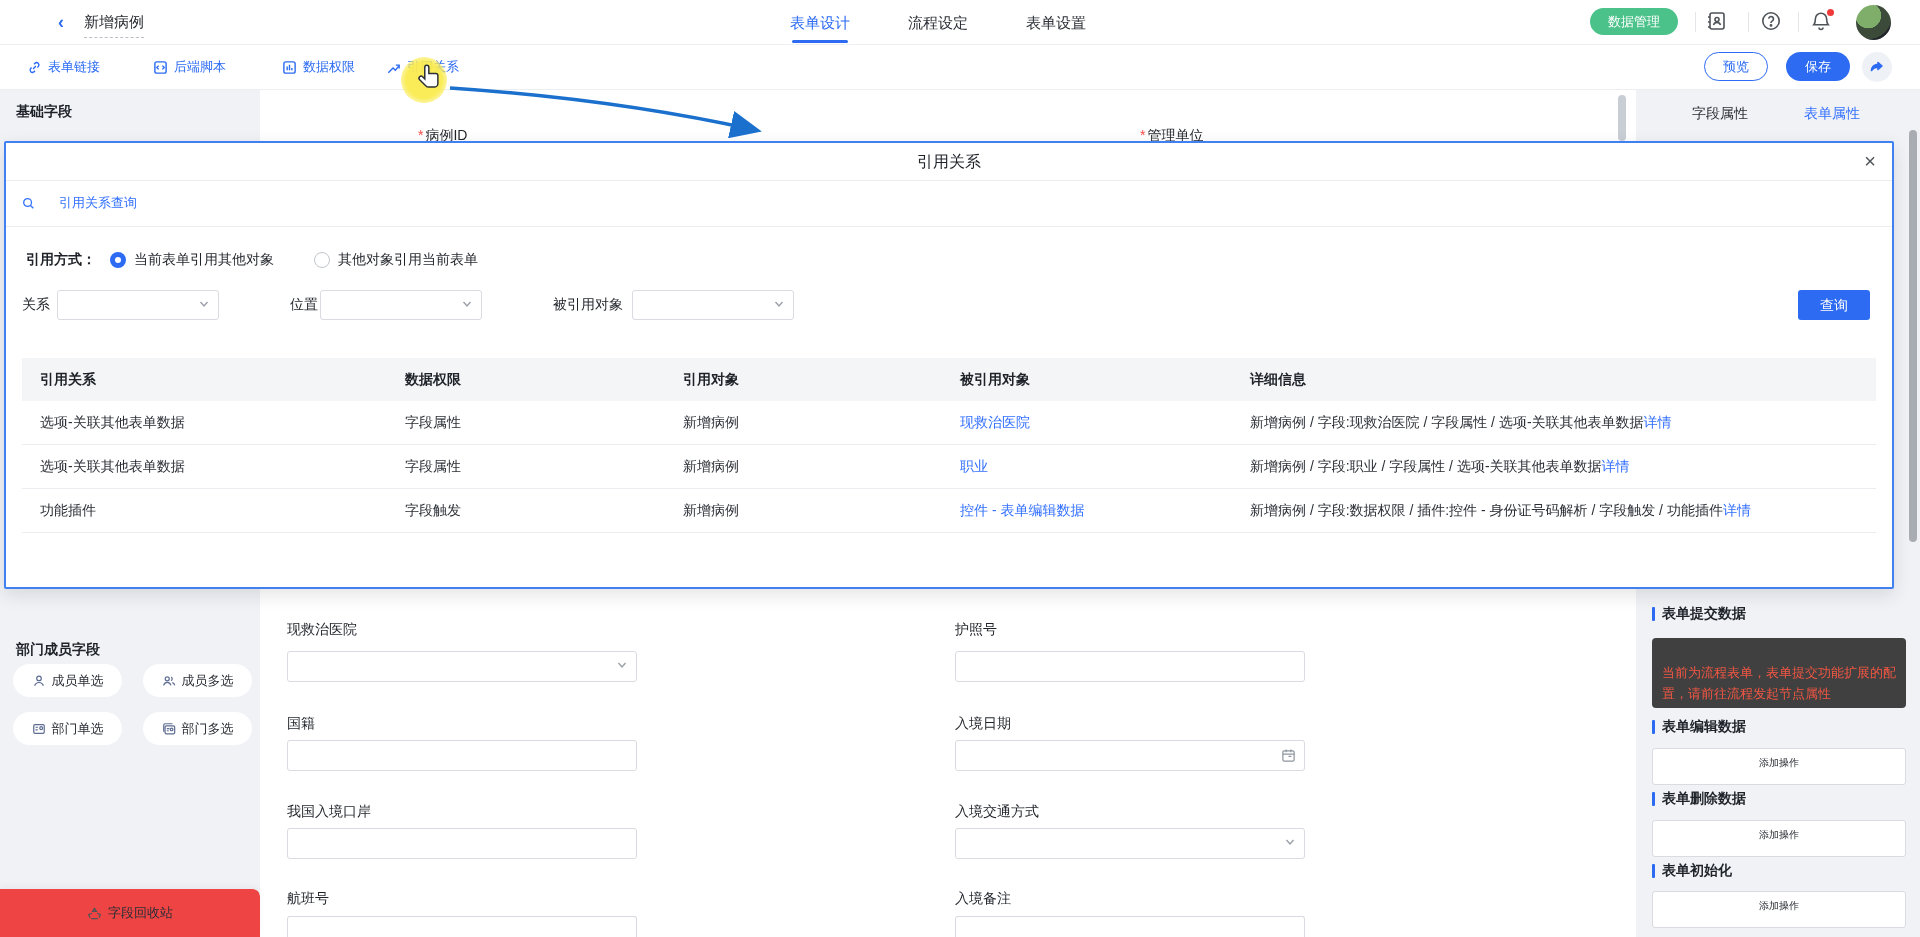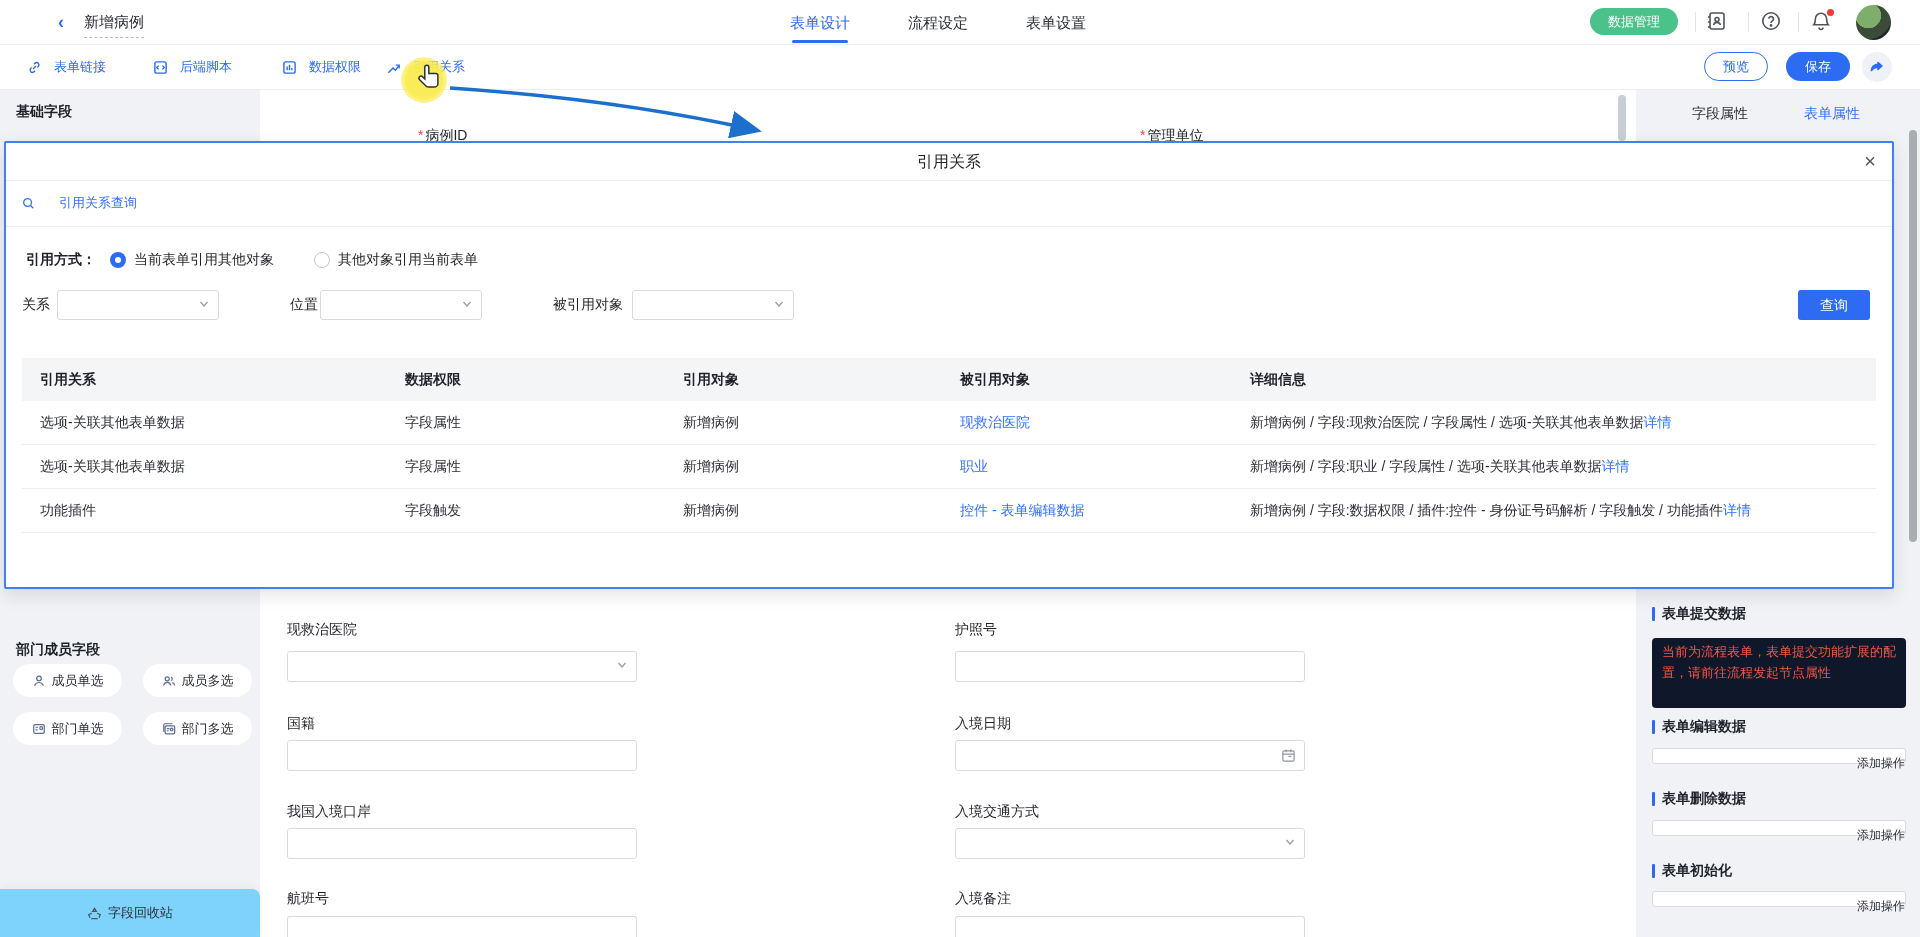--- a/index.html
+++ b/index.html
@@ -21,37 +21,37 @@
     background:#4cc28b; color:#fff; font-size:13px; text-align:center; line-height:27px; cursor:pointer; }
   .vdiv { position:absolute; top:12px; width:1px; height:20px; background:#e3e5e9; }
   .hicon { position:absolute; top:10px; width:22px; height:22px; color:#4e5358; cursor:pointer; }
   .bell-dot { position:absolute; right:-2px; top:-1px; width:7px; height:7px; border-radius:50%; background:#f03a3a; }
   .avatar { position:absolute; left:1856px; top:5px; width:35px; height:35px; border-radius:50%;
     background:radial-gradient(circle at 35% 30%, #7fae6b 0 38%, #3c4a3a 39% 70%, #22262b 71%); cursor:pointer; }
 
   
   .tbar { position:absolute; left:0; top:45px; width:1920px; height:45px; background:#fff;
     border-bottom:1px solid #eceef1; z-index:10; }
-  .tbar-item { position:absolute; top:13px; display:flex; align-items:center; gap:12px;
+  .tbar-item { position:absolute; top:13px; display:flex; align-items:center; gap:6px;
     color:#2b6bf3; font-size:13px; cursor:pointer; }
   .btn-preview { position:absolute; left:1704px; top:7px; width:64px; height:29px; border-radius:15px;
     background:#fff; border:1px solid #2c6bf2; color:#2c6bf2; font-size:13px; text-align:center; line-height:27px; cursor:pointer; }
   .btn-save { position:absolute; left:1786px; top:7px; width:64px; height:29px; border-radius:15px;
     background:#2c6bf2; color:#fff; font-size:13px; text-align:center; line-height:29px; cursor:pointer; }
   .share-btn { position:absolute; left:1862px; top:7px; width:30px; height:30px; border-radius:50%;
     background:#eef1f6; display:flex; align-items:center; justify-content:center; cursor:pointer; }
 
   
   .lpanel { position:absolute; left:0; top:90px; width:260px; height:847px; background:#f0f2f6; z-index:5; }
   .lp-top-title { position:absolute; left:16px; top:13px; font-size:14px; font-weight:bold; }
   .lp-section { position:absolute; left:16px; top:551px; font-size:14px; font-weight:bold; }
   .lp-btn { position:absolute; width:109px; height:33px; background:#fff; border-radius:17px;
     display:flex; align-items:center; justify-content:center; gap:6px; font-size:13px; color:#2b2f36; cursor:pointer; }
   .lp-btn svg { color:#5e6d92; }
-  .lp-recycle { position:absolute; left:0; top:798px; width:260px; height:49px; background:#7dd3fc;
+  .lp-recycle { position:absolute; left:0; top:798px; width:260px; height:49px; background:#ef4444;
     border-top:1px solid #ececf0; border-radius:0 8px 0 0; box-shadow:0 -2px 6px rgba(0,0,0,.04);
     display:flex; align-items:center; justify-content:center; gap:6px; font-size:13px; color:#2b2f36; cursor:pointer; }
 
   
   .canvas { position:absolute; left:260px; top:90px; width:1356px; height:847px; background:#fff; z-index:4; }
   .clip-label { position:absolute; top:37px; font-size:14px; color:#1f2329; }
   .req { color:#f54a45; margin-right:2px; }
   .f-label { position:absolute; font-size:14px; color:#1f2329; }
   .f-input { position:absolute; width:350px; height:31px; background:#fff; border:1px solid #d9dbe0;
     border-radius:3px; cursor:text; }
@@ -59,24 +59,24 @@
   .cal { position:absolute; right:8px; top:7px; width:15px; height:15px; color:#8f959e; }
 
   
   .rpanel { position:absolute; left:1636px; top:90px; width:284px; height:847px; background:#f0f2f6; z-index:5; }
   .rp-tabs { position:absolute; left:0; top:0; width:100%; height:48px; display:flex; gap:56px; padding-left:56px; align-items:center; }
   .rp-tab { font-size:14px; color:#2b2f36; cursor:pointer; }
   .rp-tab.active { color:#3370ff; }
   .rp-sec-title { position:absolute; left:16px; font-size:14px; font-weight:bold; display:flex; align-items:center; }
   .rp-sec-title::before { content:""; display:inline-block; width:3px; height:14px; background:#2c6bf2;
     margin-right:7px; border-radius:1px; }
-  .warn-box { position:absolute; left:16px; top:548px; width:254px; height:70px; background:#0f172a; border-radius:4px;
-    padding:3px 10px; font-size:13px; line-height:21px; color:#f25643; }
-  .rp-btn { position:absolute; left:16px; width:254px; height:16px; background:#fff; border:1px solid #d9dbe0;
-    border-radius:3px; font-size:12px; color:#2b2f36; text-align:right; line-height:28px; cursor:pointer; }
+  .warn-box { position:absolute; left:16px; top:548px; width:254px; height:70px; background:#404040; border-radius:4px;
+    padding:24px 10px; font-size:13px; line-height:21px; color:#f25643; }
+  .rp-btn { position:absolute; left:16px; width:254px; height:37px; background:#fff; border:1px solid #d9dbe0;
+    border-radius:3px; font-size:10px; color:#2b2f36; text-align:center; line-height:28px; cursor:pointer; }
 
   
   .mini-scroll { position:absolute; left:1618px; top:95px; width:8px; height:46px; border-radius:4px; background:#c9cdd4; z-index:6; cursor:grab; }
   .win-scroll { position:absolute; left:1909px; top:130px; width:8px; height:412px; border-radius:4px; background:#a9adb3; z-index:80; cursor:grab; }
 
   
   .modal { position:absolute; left:4px; top:141px; width:1890px; height:448px; background:#fff;
     border:2px solid #4080f0; border-radius:2px; box-shadow:0 6px 18px rgba(31,35,41,.12); z-index:50; }
   .m-titlebar { position:absolute; left:0; top:0; width:100%; height:38px; border-bottom:1px solid #ebedf0; }
   .m-title { position:absolute; left:0; top:9px; width:100%; text-align:center; font-size:16px; color:#1f2329; }

